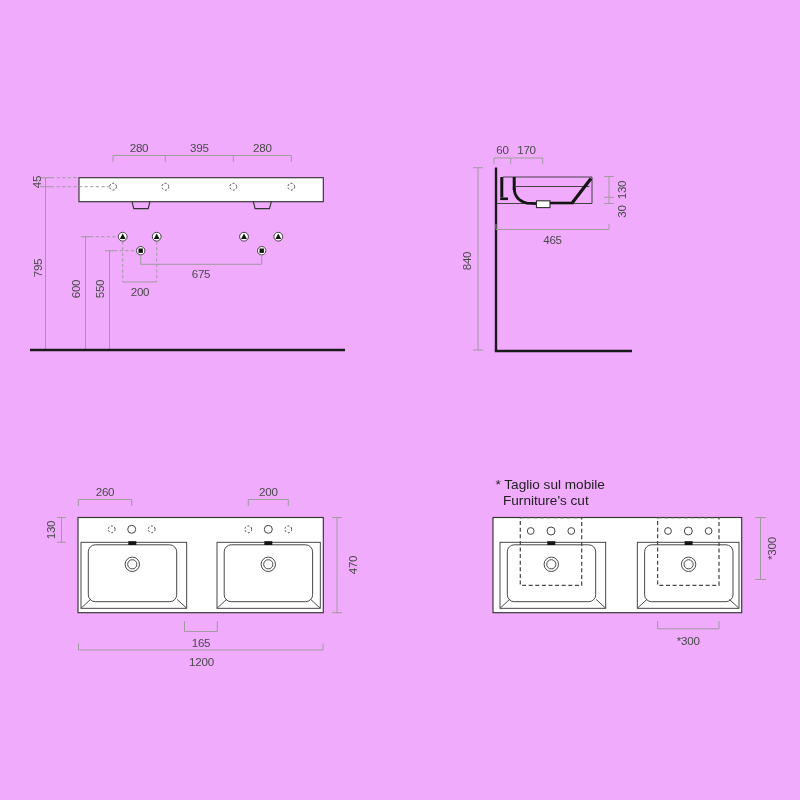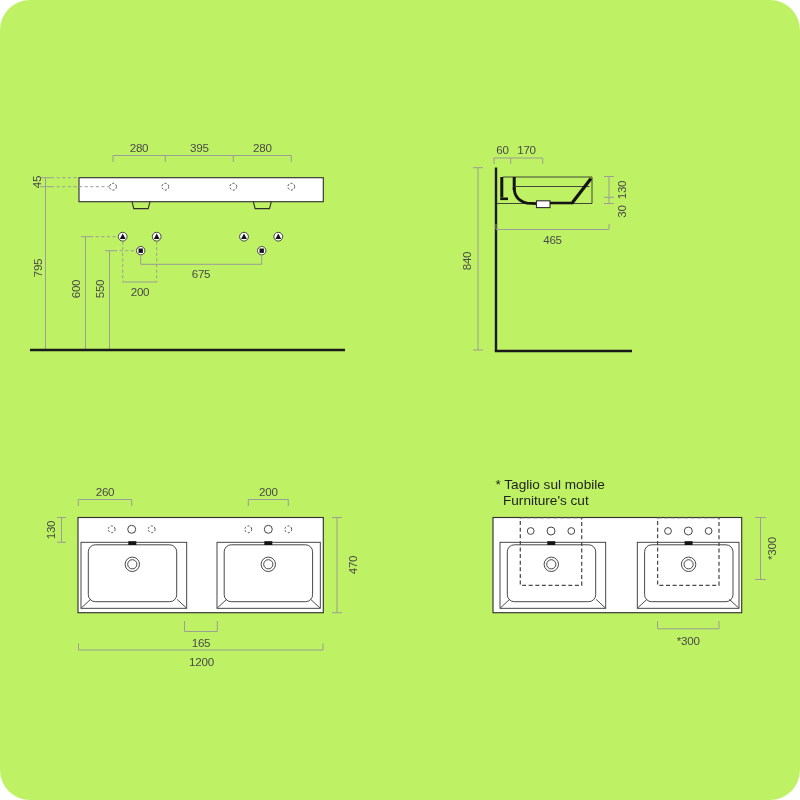--- a/index.html
+++ b/index.html
@@ -1,16 +1,16 @@
 <!DOCTYPE html>
 <html><head>
 <meta charset="utf-8">
 <style>
   html,body{margin:0;padding:0;background:#ffffff;}
-  .canvas{position:relative;width:800px;height:800px;background:#bef264;overflow:hidden;border-radius:30px;}
+  .canvas{position:relative;width:800px;height:800px;background:#f0abfc;overflow:hidden;}
   svg{display:block;}
   .ln{fill:none;stroke:#333;stroke-width:1.15;}
   .thin{fill:none;stroke:#333;stroke-width:0.9;}
   .wfill{fill:#fff;}
   .heavy{fill:none;stroke:#1a1a1a;stroke-width:2.4;}
   .thick{fill:none;stroke:#141414;}
   .dim{fill:none;stroke:#9a9a9a;stroke-width:0.95;}
   .dash{stroke-dasharray:3.2,2.4;}
   .cdash{stroke-dasharray:2,1.7;}
   .fcut{fill:none;stroke:#4a4a4a;stroke-width:1.25;stroke-dasharray:4,2.6;}

